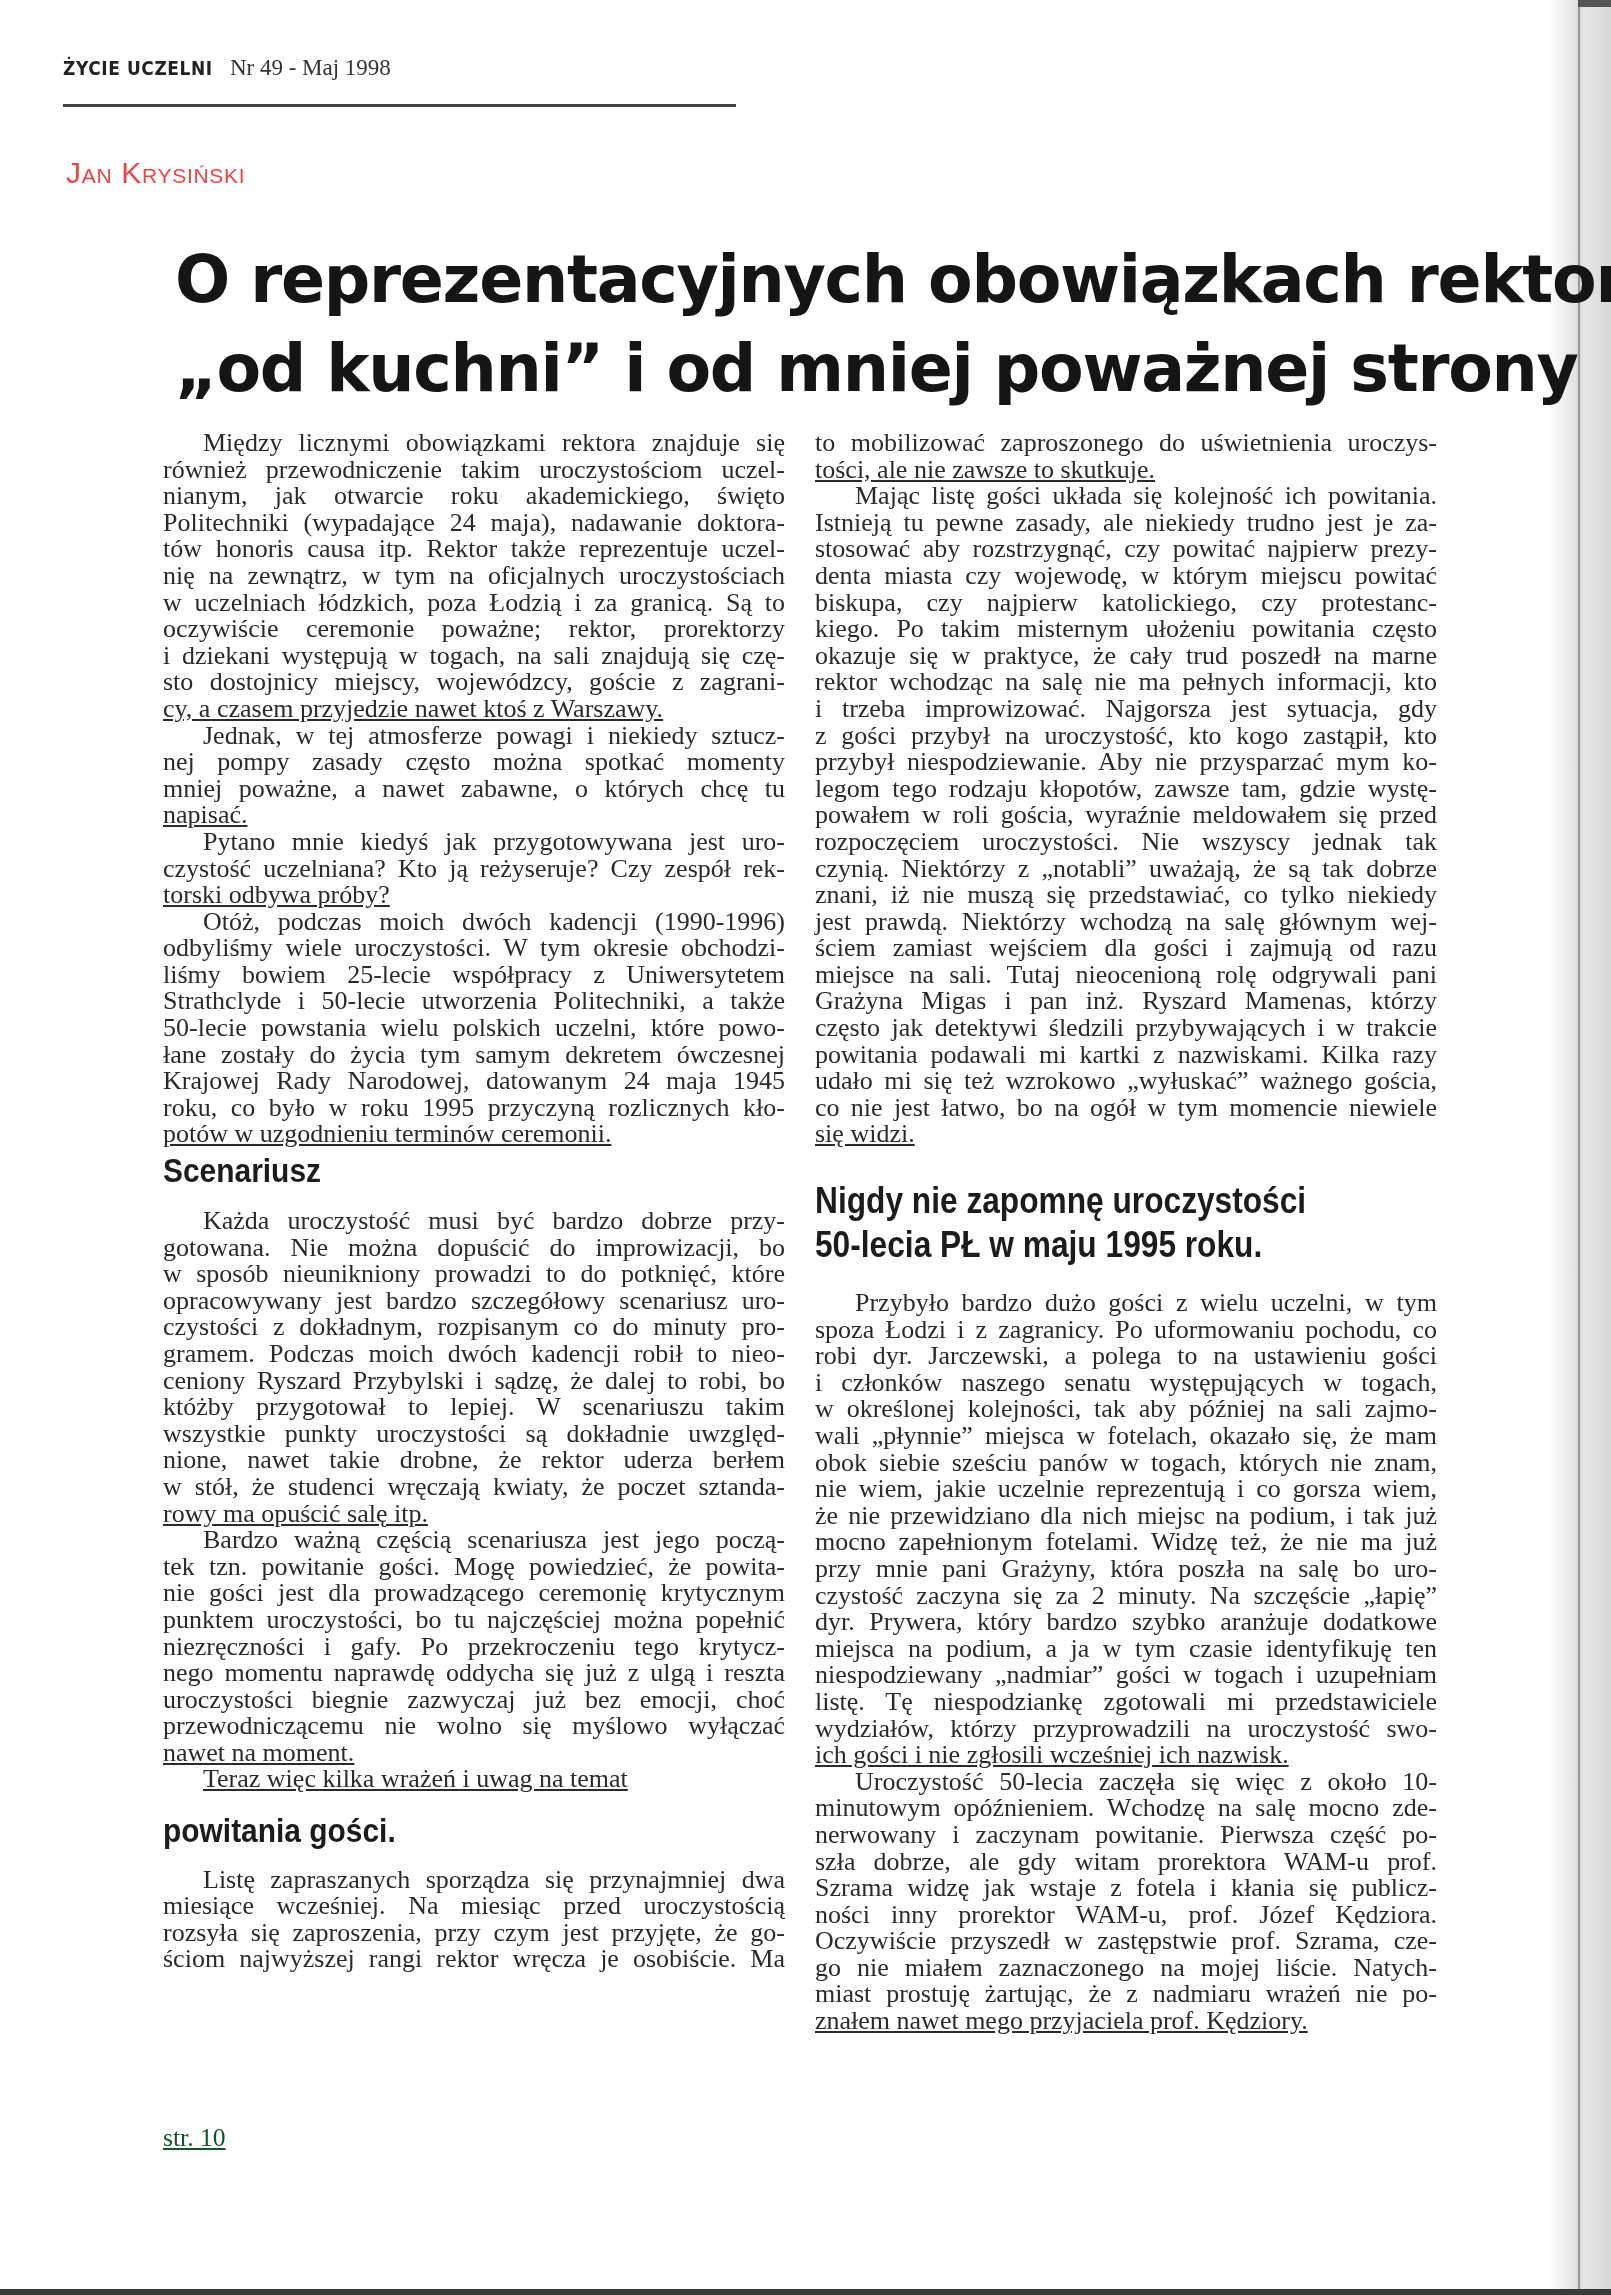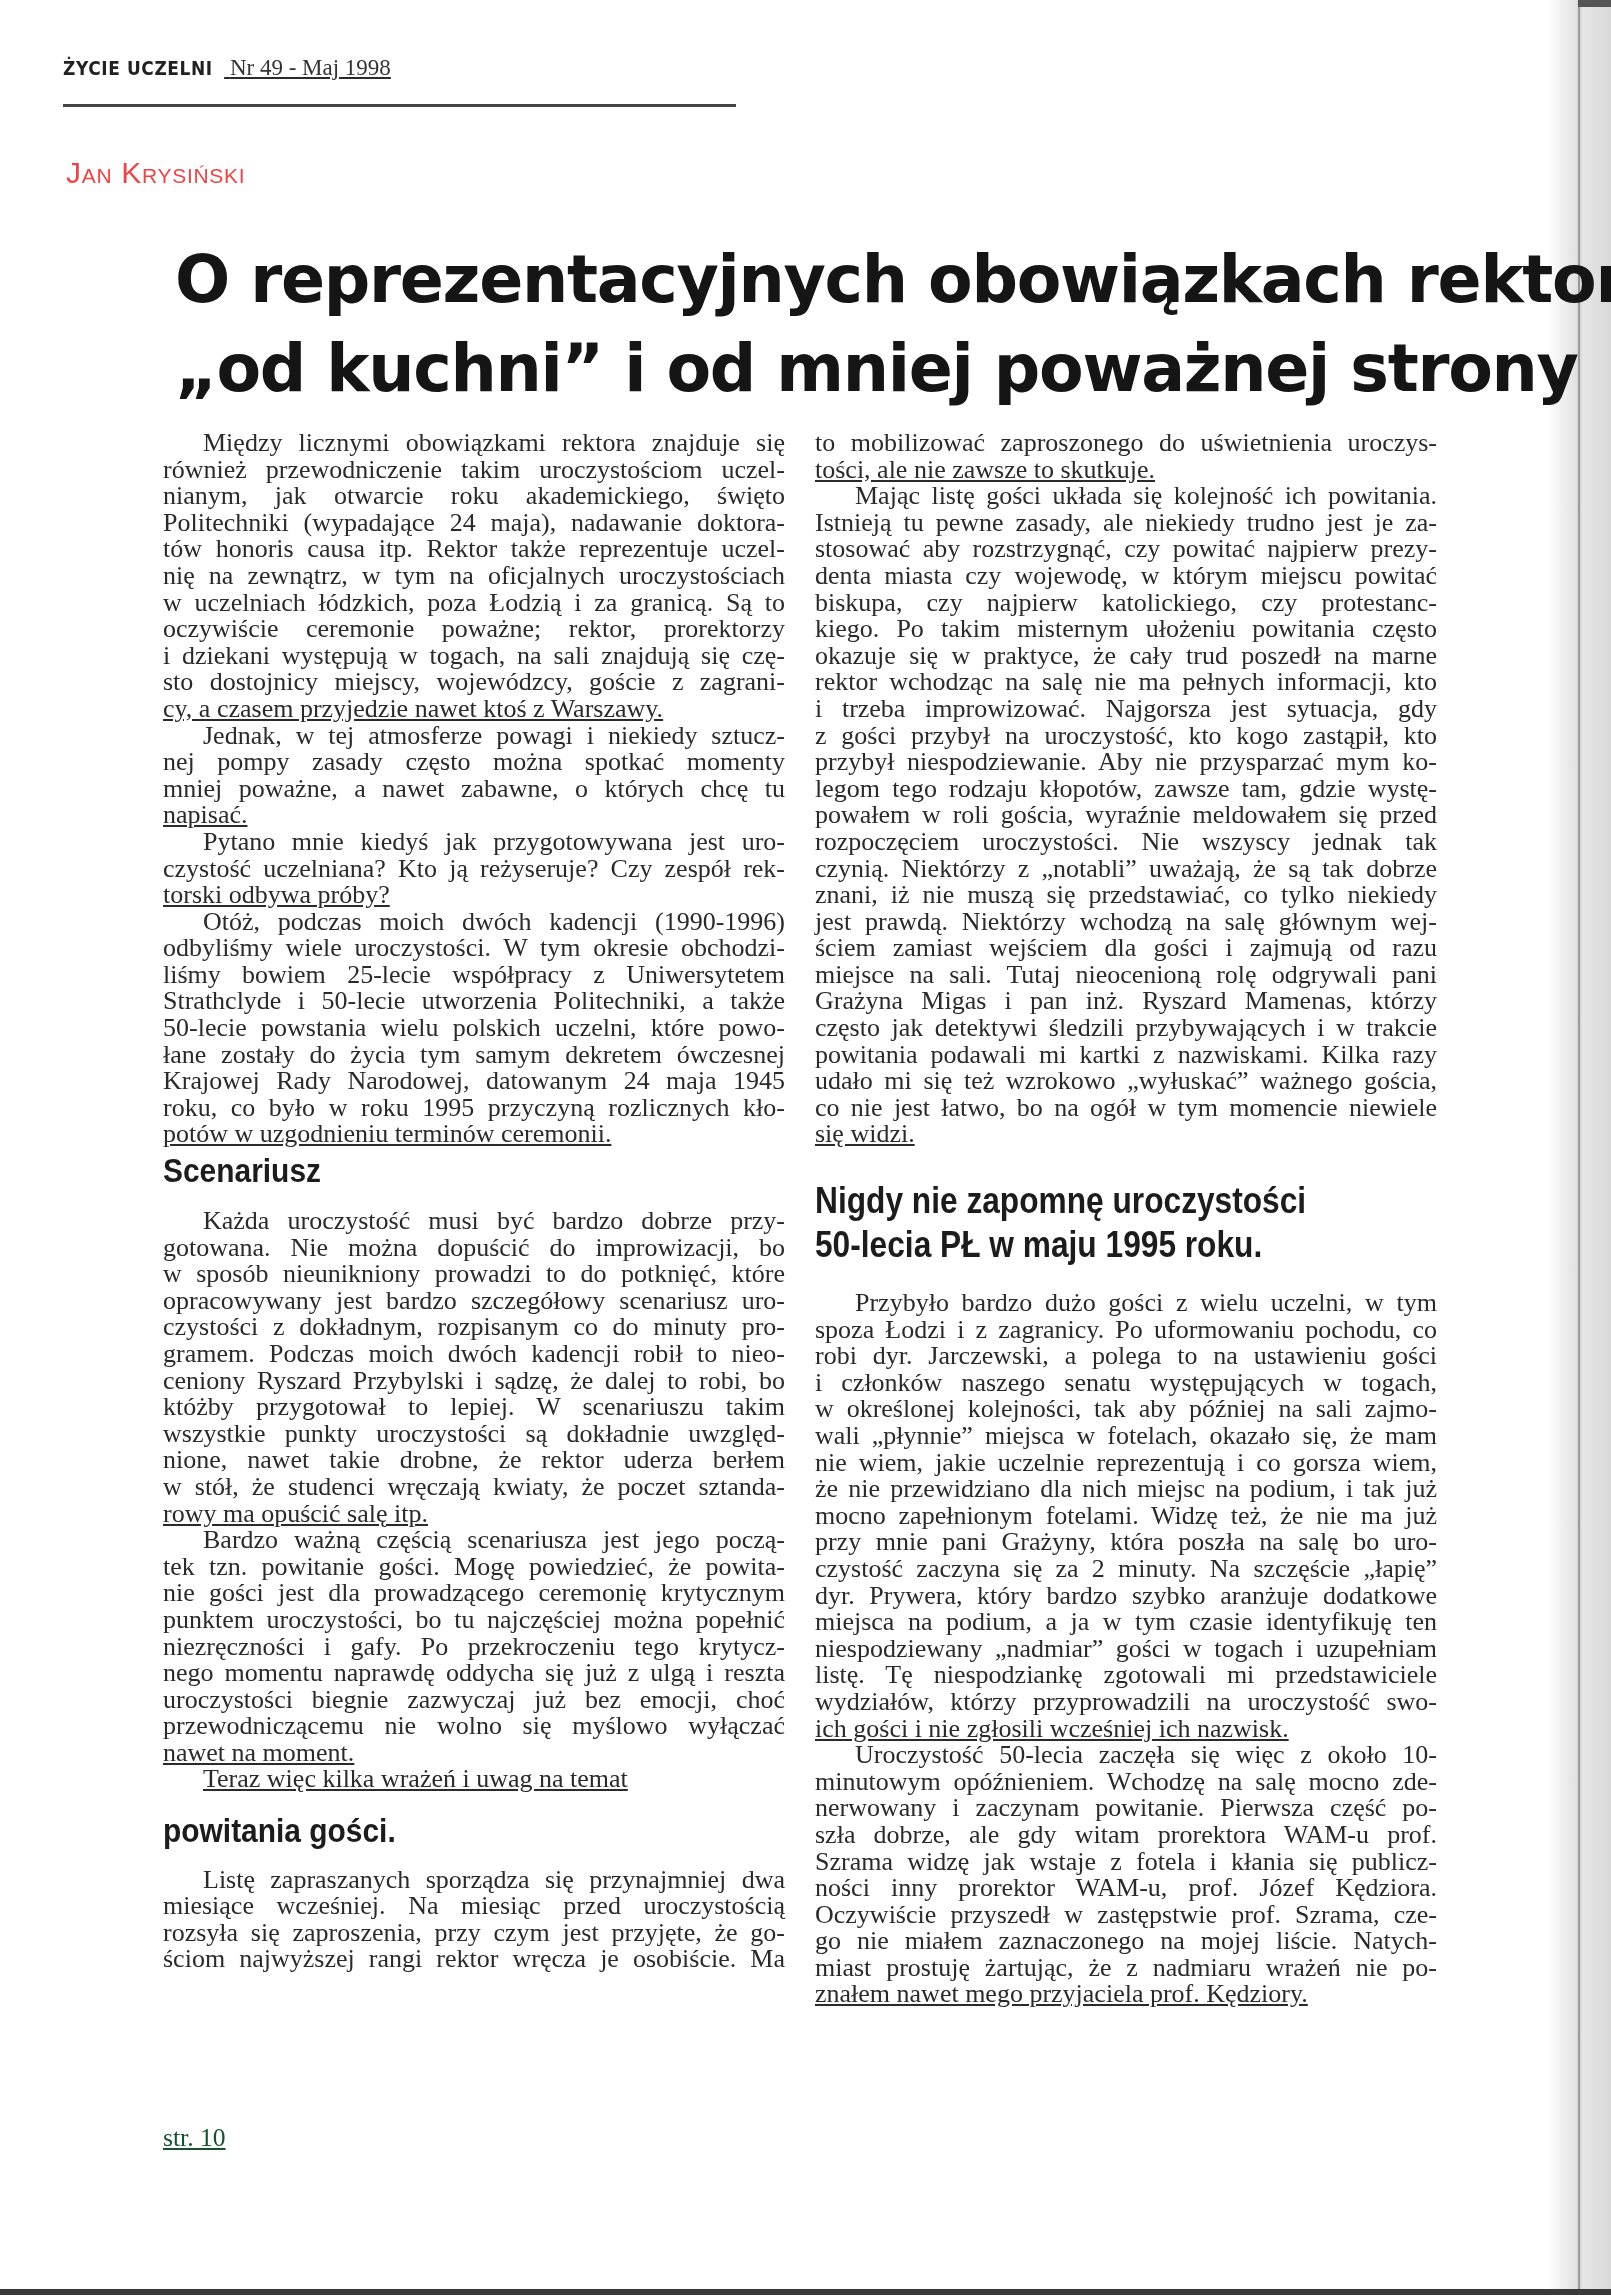--- a/index.html
+++ b/index.html
@@ -11,21 +11,21 @@
     }
     .page { position: absolute; left: 0; top: 0; width: 1611px; height: 2295px; }
     .gutter-shadow {
       position: absolute; left: 1547px; top: 0; width: 65px; height: 2295px;
       background: linear-gradient(to right, #ffffff 0%, #e2e2e2 45%, #cfcfcf 50%, #e6e6e6 55%, #d8d8d8 100%);
     }
     .gutter-line { position: absolute; left: 1578px; top: 0; width: 2px; height: 2295px; background: #9a9a9a; }
     .bottom-shadow { position: absolute; left: 0; top: 2289px; width: 1611px; height: 6px; background: #3a3a3a; }
     .top-dark { position: absolute; left: 1578px; top: 0; width: 34px; height: 6.7px; background: #555; }
 
-    .masthead { position: absolute; left: 63px; top: 55px; font-size: 23px; white-space: nowrap; text-decoration: underline; }
+    .masthead { position: absolute; left: 63px; top: 55px; font-size: 23px; white-space: nowrap; }
     .masthead .brand {
       font-family: "DejaVu Sans", sans-serif; font-weight: bold; letter-spacing: 0.7px;
       font-size: 20px; color: #222; transform: scaleX(0.85); display: inline-block; transform-origin: left;
       margin-right: -15px;
     }
     .masthead .issue { color: #333; }
     .rule { position: absolute; left: 63px; top: 104px; width: 673px; height: 2.7px; background: #444; }
 
     .author { position: absolute; left: 66px; top: 156px; font-family: Liberation Sans, sans-serif; font-size: 30px; color: #ef4444; font-variant: small-caps; letter-spacing: 0.7px; }
 
@@ -186,20 +186,21 @@
       <div>Nigdy nie zapomnę uroczystości</div>
       <div>50-lecia PŁ w maju 1995 roku.</div>
     </div>
     <div>
         <span class="ln ind">Przybyło bardzo dużo gości z wielu uczelni, w tym</span>
         <span class="ln">spoza Łodzi i z zagranicy. Po uformowaniu pochodu, co</span>
         <span class="ln">robi dyr. Jarczewski, a polega to na ustawieniu gości</span>
         <span class="ln">i członków naszego senatu występujących w togach,</span>
         <span class="ln">w określonej kolejności, tak aby później na sali zajmo-</span>
         <span class="ln">wali „płynnie” miejsca w fotelach, okazało się, że mam</span>
+        <span class="ln">obok siebie sześciu panów w togach, których nie znam,</span>
         <span class="ln">nie wiem, jakie uczelnie reprezentują i co gorsza wiem,</span>
         <span class="ln">że nie przewidziano dla nich miejsc na podium, i tak już</span>
         <span class="ln">mocno zapełnionym fotelami. Widzę też, że nie ma już</span>
         <span class="ln">przy mnie pani Grażyny, która poszła na salę bo uro-</span>
         <span class="ln">czystość zaczyna się za 2 minuty. Na szczęście „łapię”</span>
         <span class="ln">dyr. Prywera, który bardzo szybko aranżuje dodatkowe</span>
         <span class="ln">miejsca na podium, a ja w tym czasie identyfikuję ten</span>
         <span class="ln">niespodziewany „nadmiar” gości w togach i uzupełniam</span>
         <span class="ln">listę. Tę niespodziankę zgotowali mi przedstawiciele</span>
         <span class="ln">wydziałów, którzy przyprowadzili na uroczystość swo-</span>

